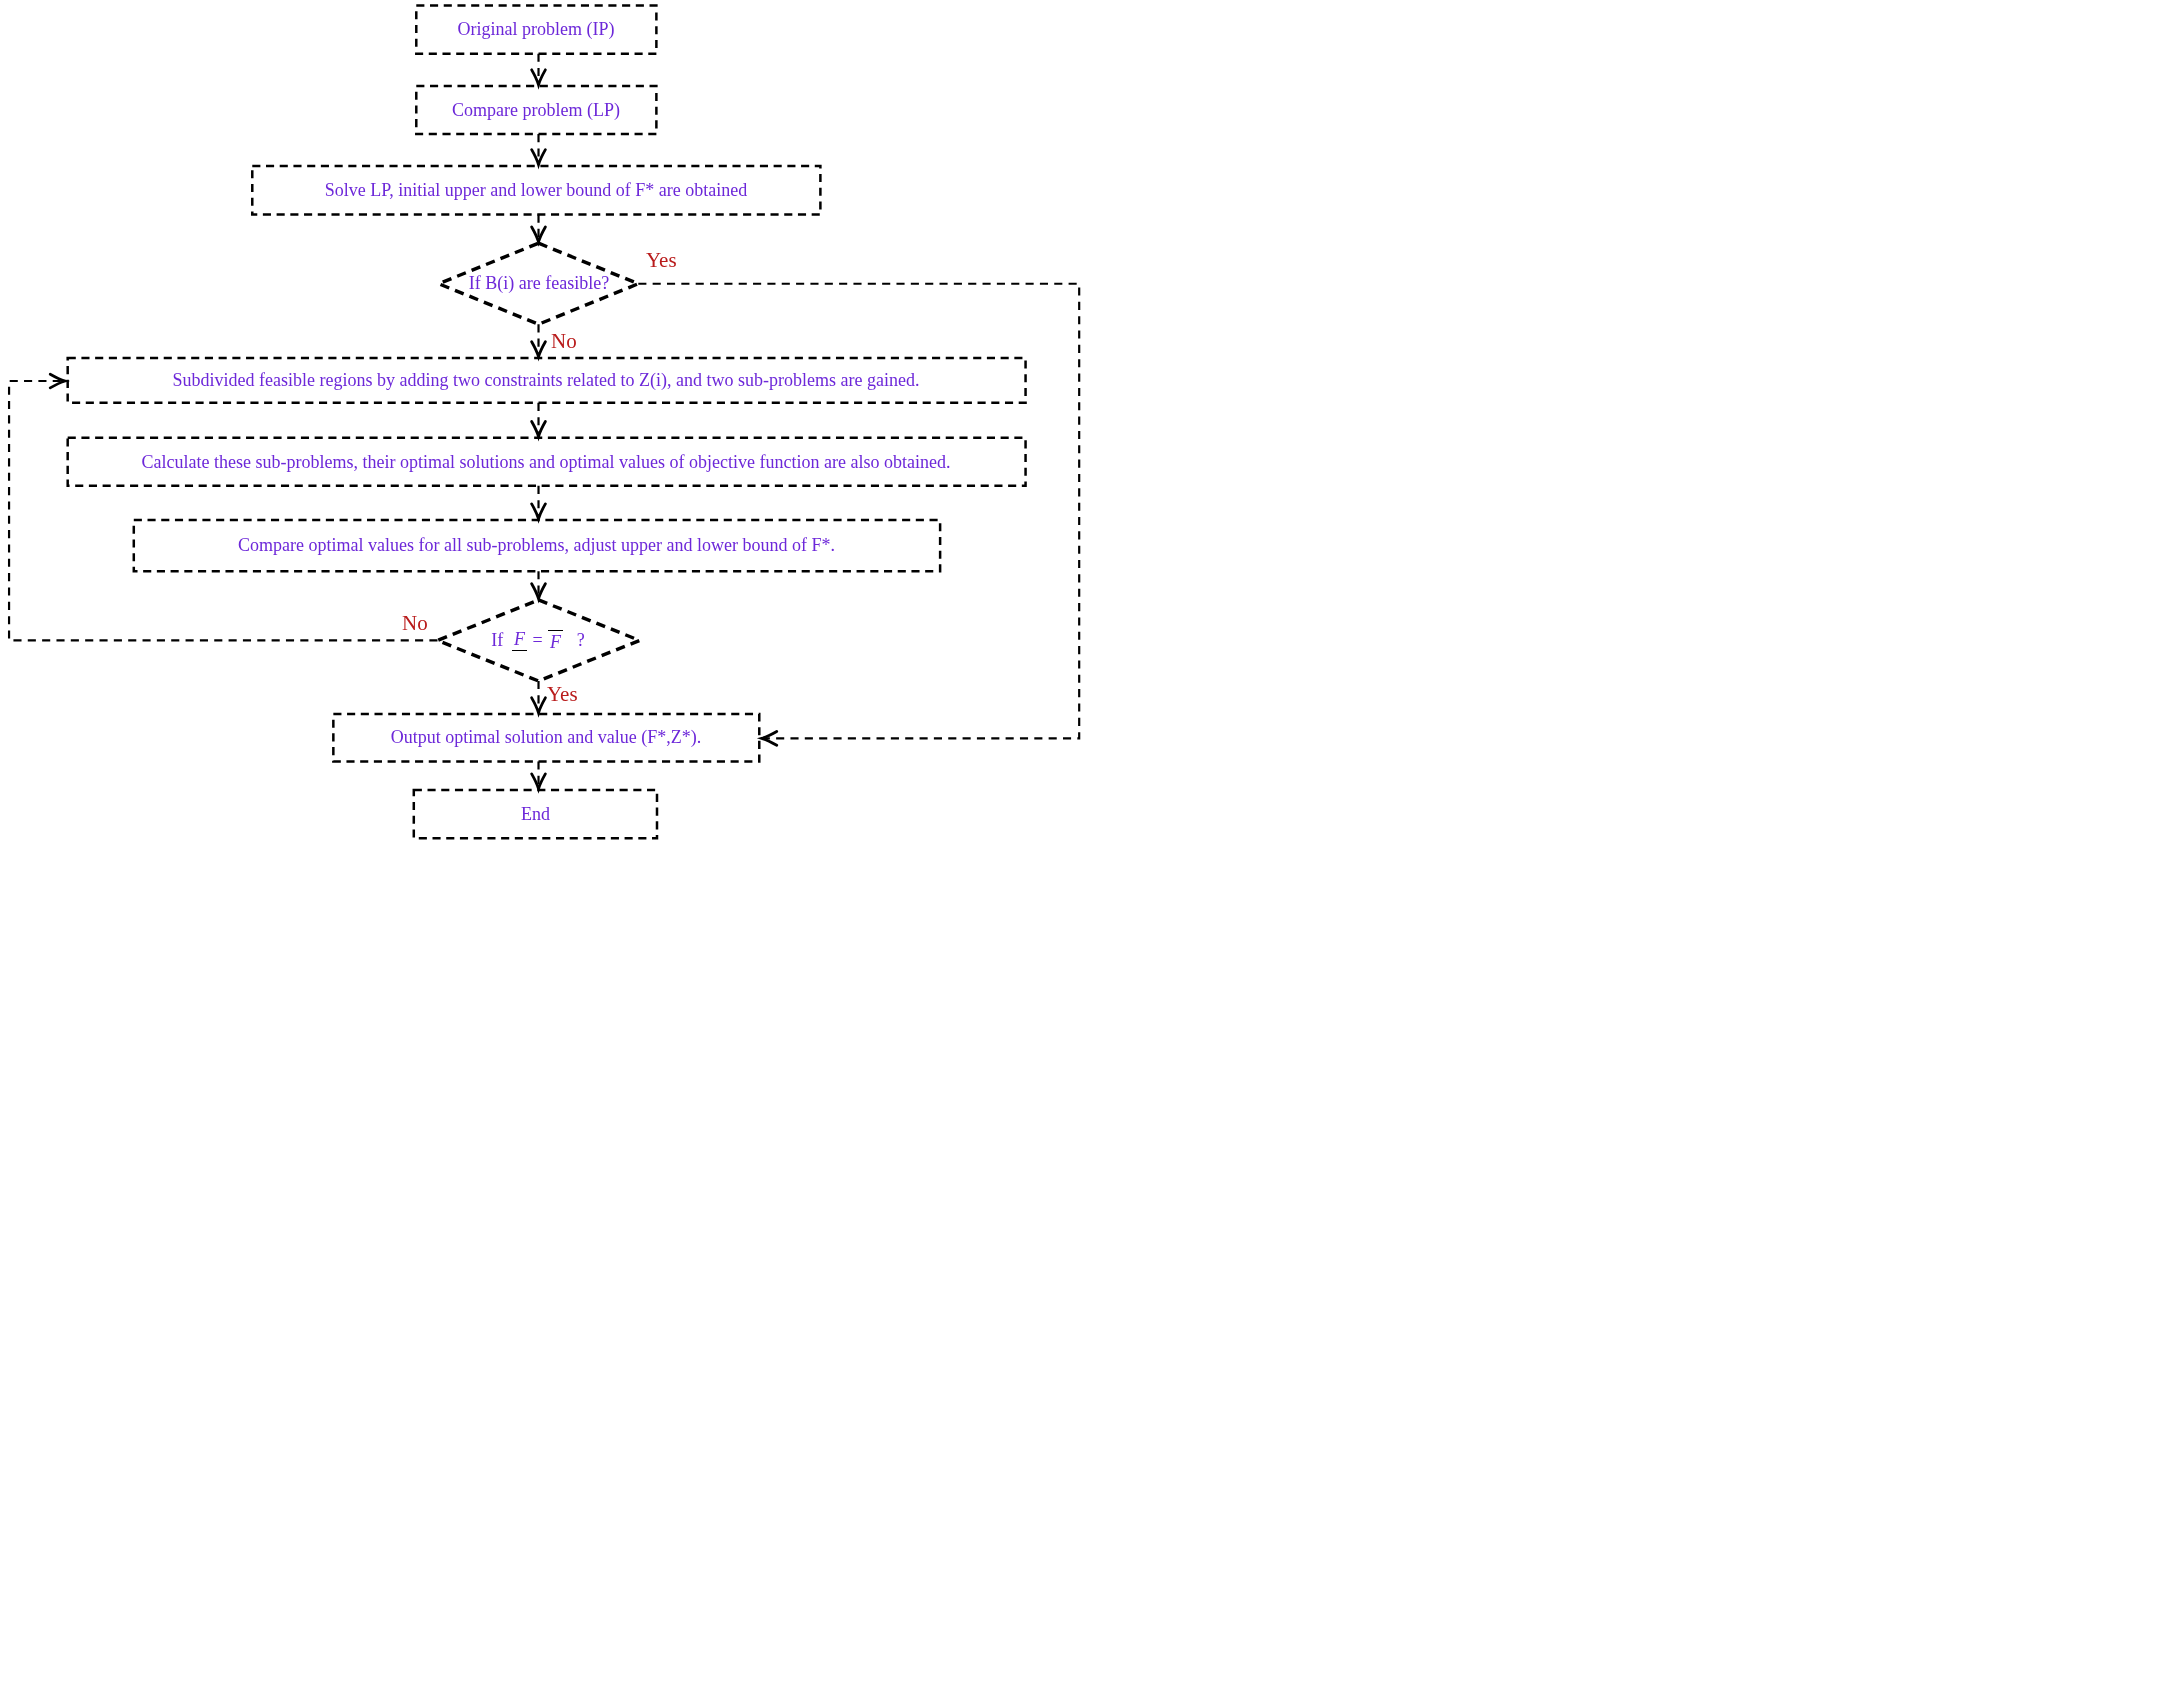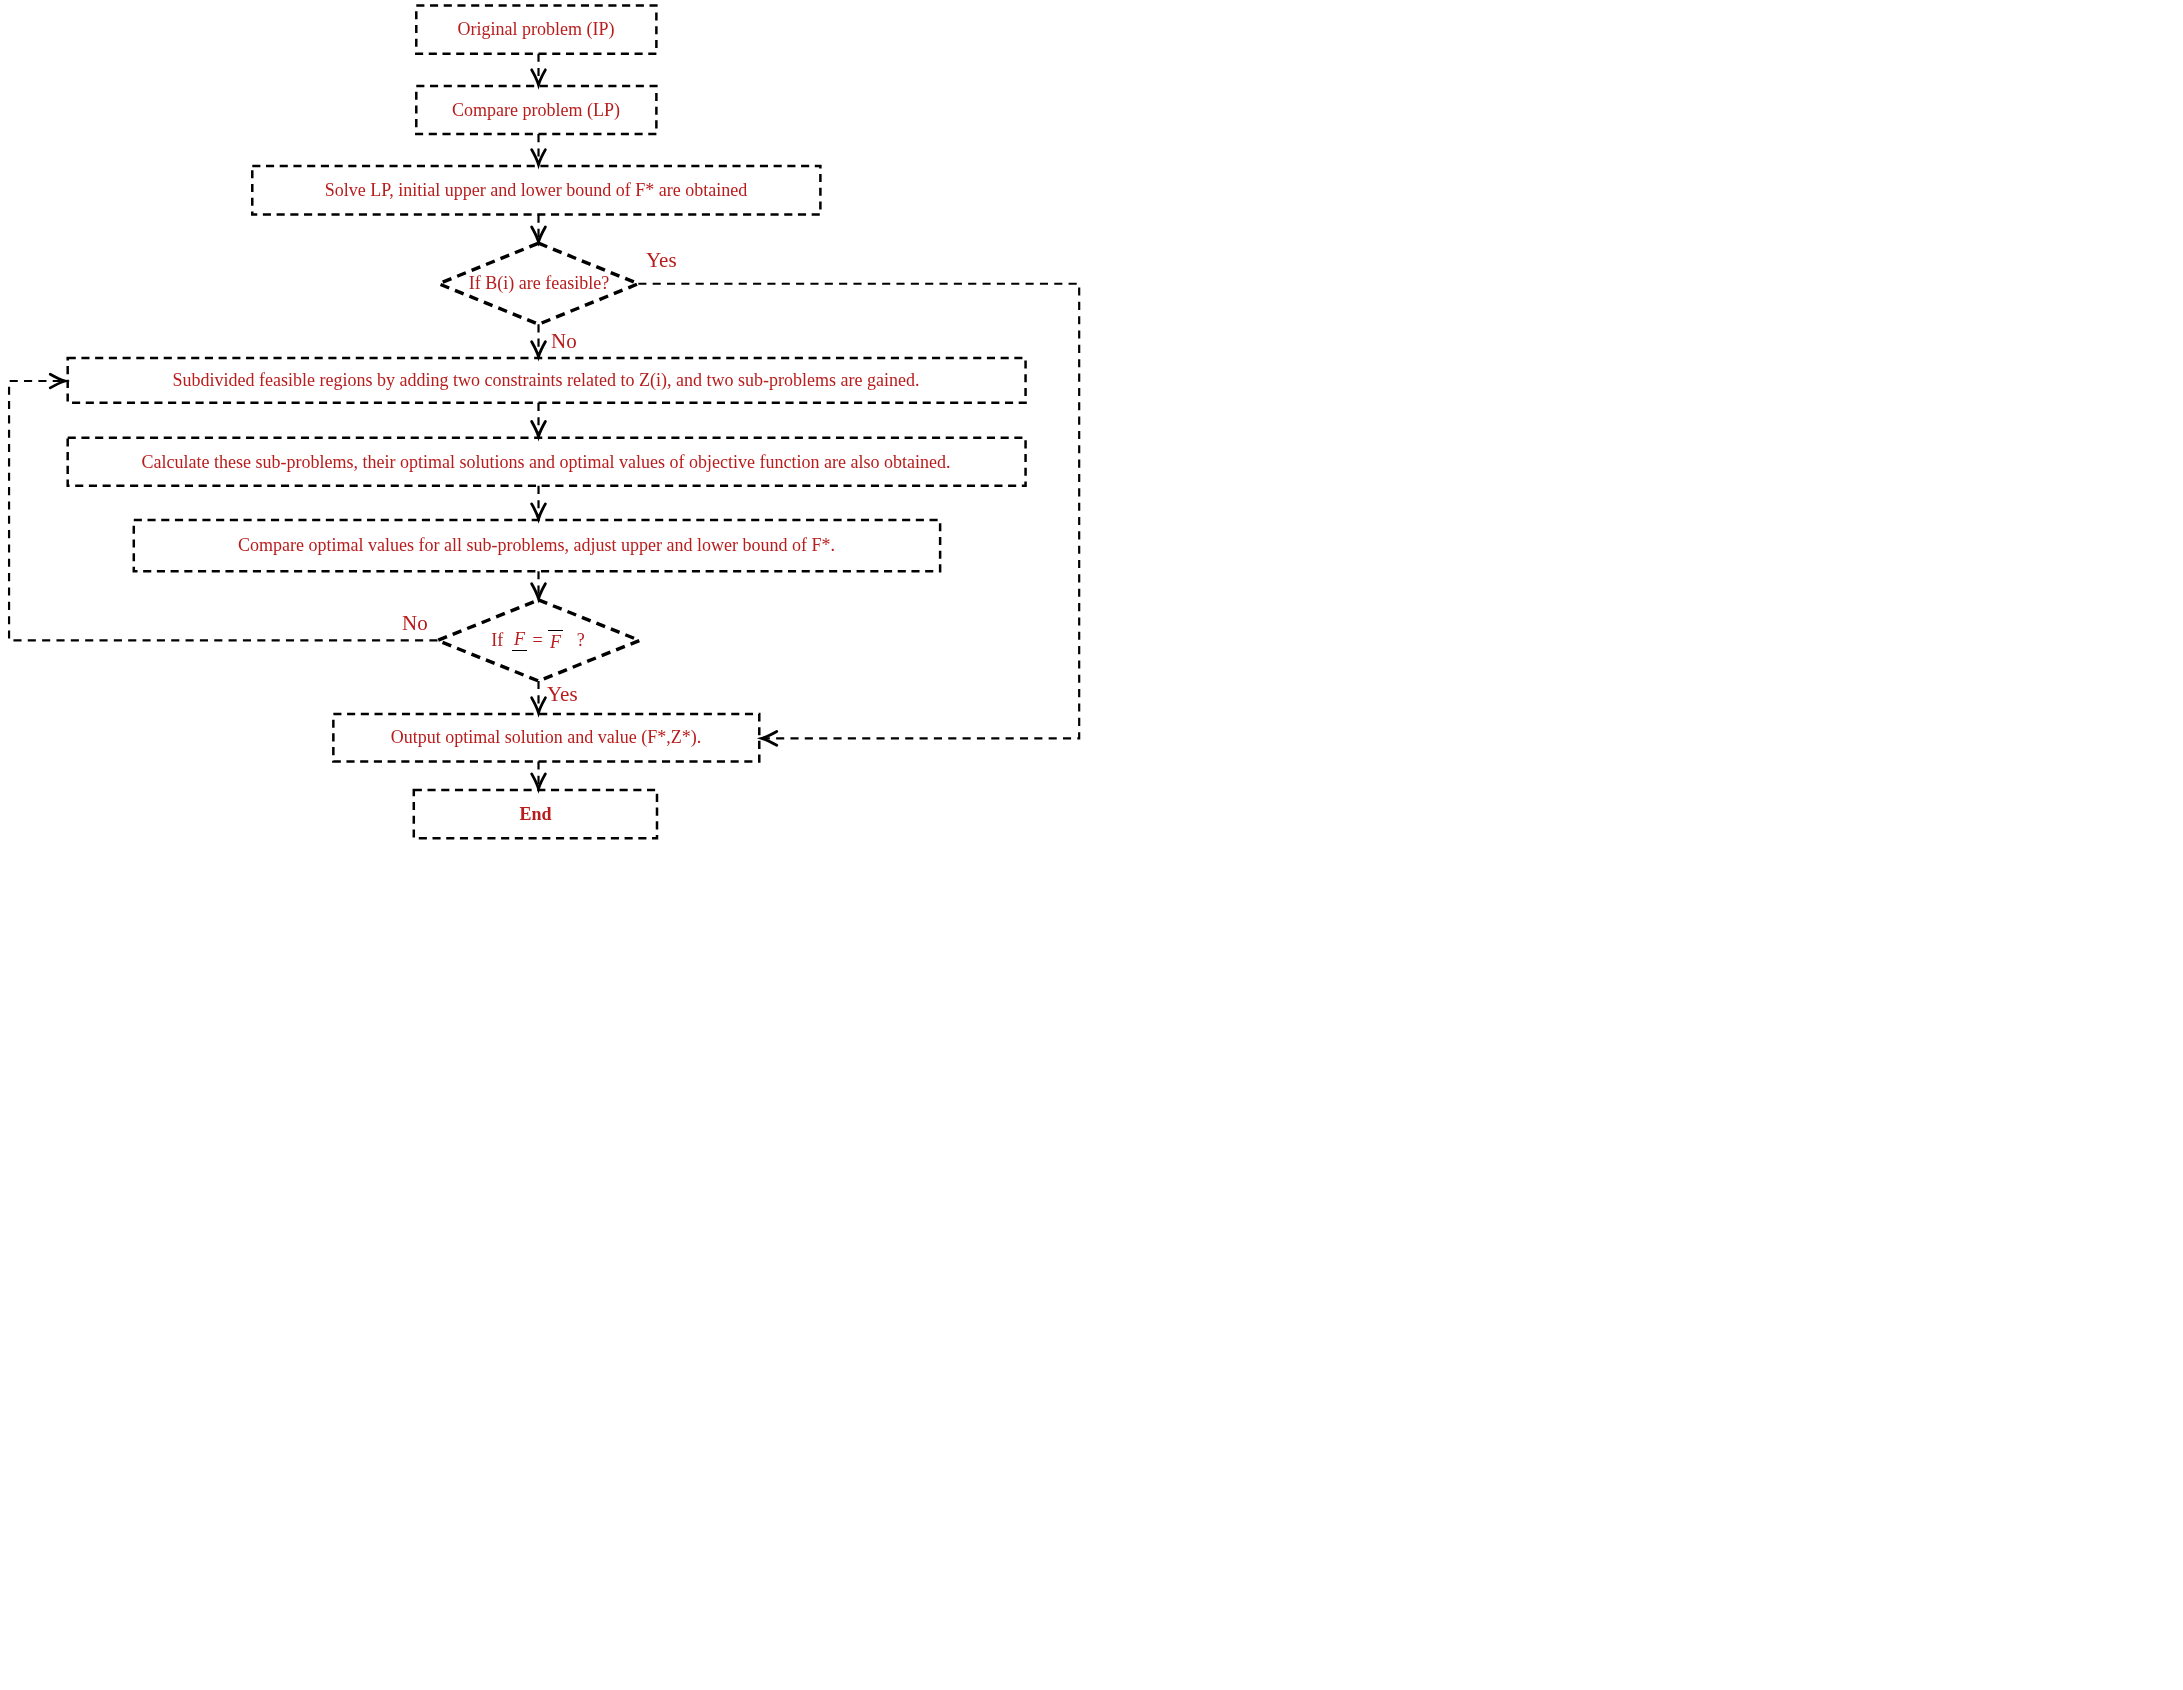--- a/index.html
+++ b/index.html
@@ -23,21 +23,21 @@
     height: 845px;
   }
   .label {
     position: absolute;
     display: flex;
     align-items: center;
     justify-content: center;
     text-align: center;
     font-size: 18px;
     line-height: 1.15;
-    color: #b91c1c;
+    color: #6d28d9;
     white-space: nowrap;
   }
   .label.wrapok { white-space: normal; }
   .edge-label {
     position: absolute;
     font-size: 21px;
     color: #b91c1c;
     white-space: nowrap;
   }
   .math-if { margin-right: 8.7px; }
@@ -129,21 +129,21 @@
   <div class="label" style="left:437px; top:600px;  width:202px;  height:81px;">
     <span class="math-if">If</span>
     <span class="f-under">F</span>
     <span class="math-eq">=</span>
     <span class="f-over">F</span>
     <span class="math-q">?</span>
   </div>
 
   <div class="label" style="left:333px; top:714px; width:426px;  height:47px;">Output optimal solution and value (F*,Z*).</div>
 
-  <div class="label" style="left:414px; top:790px; width:243px;  height:48px;font-weight:bold;">End</div>
+  <div class="label" style="left:414px; top:790px; width:243px;  height:48px;">End</div>
 
   <div class="edge-label" style="left:646px; top:248px;">Yes</div>
 
   <div class="edge-label" style="left:551px; top:329px;">No</div>
 
   <div class="edge-label" style="left:402px; top:611px;">No</div>
 
   <div class="edge-label" style="left:547px; top:682px;">Yes</div>
 
 </div>

